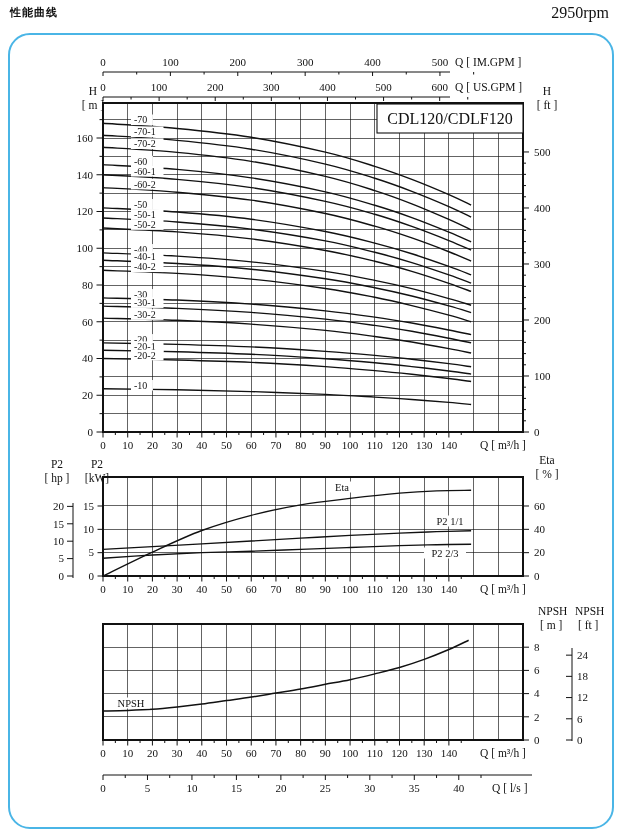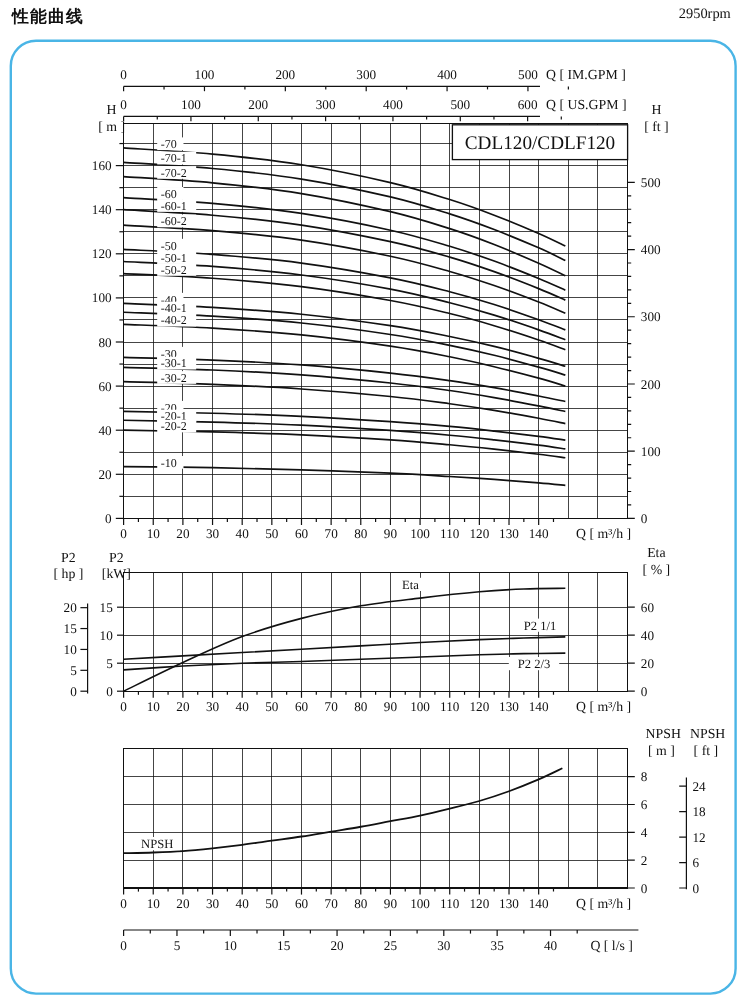--- a/index.html
+++ b/index.html
@@ -1,20 +1,20 @@
 <!DOCTYPE html>
 <html><head>
 <meta charset="utf-8">
 <style>
   html,body{margin:0;padding:0;background:#fff;}
   .page{position:relative;width:623px;height:835px;background:#fff;overflow:hidden;
         font-family:"Liberation Serif",serif;color:#111;}
   .hdr-title{position:absolute;left:10px;top:5px;font-family:Liberation Sans, sans-serif;
-             font-weight:bold;font-size:14px;letter-spacing:1px;}
-  .hdr-rpm{position:absolute;right:14px;top:4px;font-size:12px;font-family:"Liberation Serif",serif;}
+             font-weight:bold;font-size:11px;letter-spacing:1px;}
+  .hdr-rpm{position:absolute;right:14px;top:4px;font-size:16px;font-family:"Liberation Serif",serif;}
   .frame{position:absolute;left:8px;top:33px;width:602px;height:792px;border:2px solid #4ab5e6;border-radius:22px;}
   #canvas{position:absolute;left:0;top:0;}
   #canvas text{font-family:"Liberation Serif",serif;fill:#111;}
 </style>
 </head>
 <body>
 
 <div class="page">
   <span class="hdr-title">性能曲线</span>
   <span class="hdr-rpm">2950rpm</span>

